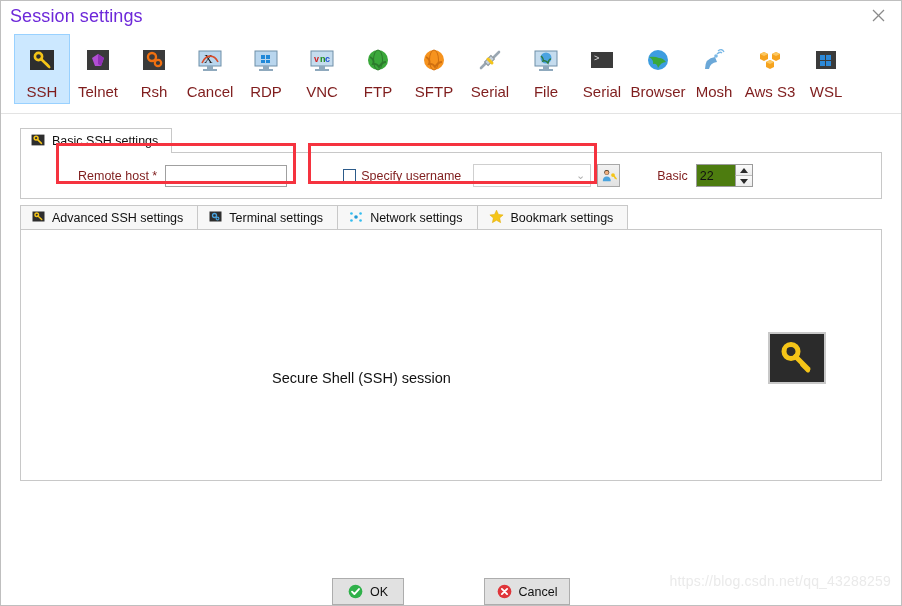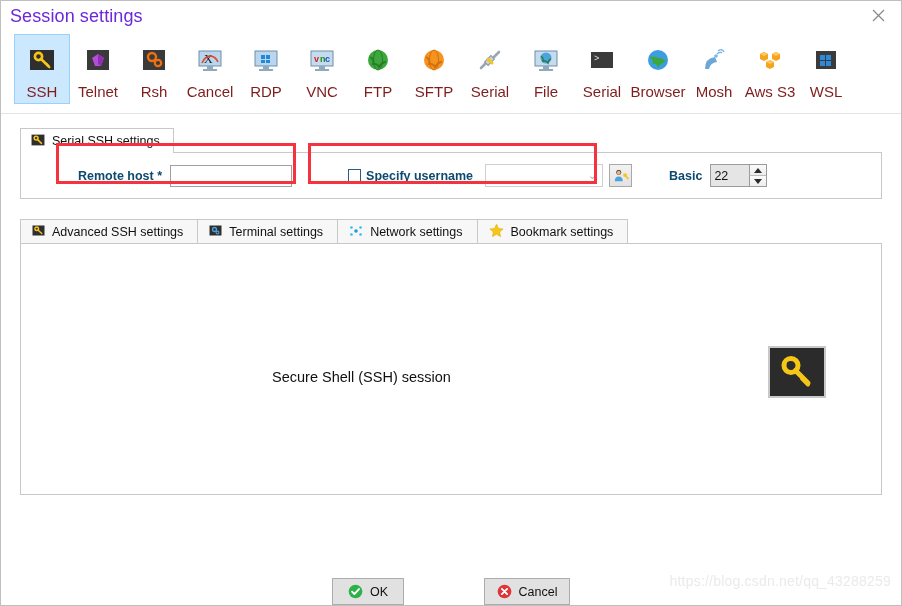--- a/index.html
+++ b/index.html
@@ -108,21 +108,21 @@
     background: #ffffff;
     height: 47px;
     margin-top: -1px;
     display: flex;
     align-items: center;
     padding: 0 10px;
     position: relative;
   }
 
   .field-row { display: flex; align-items: center; }
-  .lbl { font-size: 12.5px; color: #0c4a6e; white-space: nowrap; font-weight: bold; }
+  .lbl { font-size: 12.5px; color: #7f1d1d; white-space: nowrap; }
   .txtbox {
     border: 1px solid #a0a0a0;
     background: #ffffff;
     height: 22px;
     font-size: 12.5px;
     padding: 0 3px;
     color: #111;
     outline: none;
     font-family: "Liberation Sans", sans-serif;
   }
@@ -140,21 +140,21 @@
   .icon-btn {
     width: 23px; height: 23px;
     border: 1px solid #a8a8a8;
     background: linear-gradient(#f2f2f2,#e2e2e2);
     display: flex; align-items: center; justify-content: center;
     cursor: default;
   }
   .spin-wrap {
     display: flex;
     border: 1px solid #9b9b9b;
-    background: #e5e5e5;
+    background: #4d7c0f;
     height: 23px;
     width: 57px;
     align-items: stretch;
   }
   .spin-val {
     flex: 1;
     font-size: 12.5px;
     padding: 0 3px;
     display: flex; align-items: center;
     color: #111;
@@ -179,21 +179,21 @@
 
   
   .hl {
     position: absolute;
     border: 3px solid #f5333f;
     pointer-events: none;
     z-index: 5;
   }
 
   
-  #lower-wrap { margin: 20px 19px 0 19px; position: relative; }
+  #lower-wrap { margin: 6px 19px 0 19px; position: relative; }
   #lower-tabstrip { display: flex; align-items: flex-end; height: 25px; }
   .ltab {
     display: flex; align-items: center; gap: 7px;
     height: 25px; padding: 0 14px 0 11px;
     font-size: 12.5px; color: #111;
     background: #f7f7f7;
     border: 1px solid #c8c8c8;
     border-bottom: none;
     border-right: none;
     cursor: default;
@@ -201,21 +201,21 @@
   .ltab:last-child { border-right: 1px solid #c8c8c8; }
   #lower-body {
     border: 1px solid #c8c8c8;
     background: #ffffff;
     height: 252px;
     margin-top: -1px;
     position: relative;
   }
   #session-desc {
     position: absolute;
-    left: 251px; top: 125px;
+    left: 251px; top: 140px;
     font-size: 14.5px;
     color: #111;
     white-space: nowrap;
   }
   #big-key {
     position: absolute;
     right: 55px; top: 102px;
     width: 58px; height: 52px;
     background: #2b2b2b;
     border: 2px solid #c8c8c8;
@@ -453,21 +453,21 @@
   <div id="basic-wrap">
     <div id="basic-tabstrip">
       <div class="tabhead">
         <span>
           <svg width="14" height="14" viewBox="0 0 26 26">
             <rect x="1" y="3" width="24" height="20" fill="#2e2e2e"></rect>
             <circle cx="9.5" cy="9.5" r="3.6" fill="none" stroke="#f5c518" stroke-width="2.8"></circle>
             <path d="M11.8 11.8 L19.5 19.2" stroke="#f5c518" stroke-width="2.8" stroke-linecap="round"></path>
           </svg>
         </span>
-        <span>Serial SSH settings</span>
+        <span>Basic SSH settings</span>
       </div>
     </div>
 
     <div id="basic-body">
 
       <div class="field-row" style="margin-left:47px;">
         <span class="lbl">Remote host *</span>
         <input class="txtbox" style="width: 122px; margin-left: 8px;" type="text" value="">
       </div>
 

